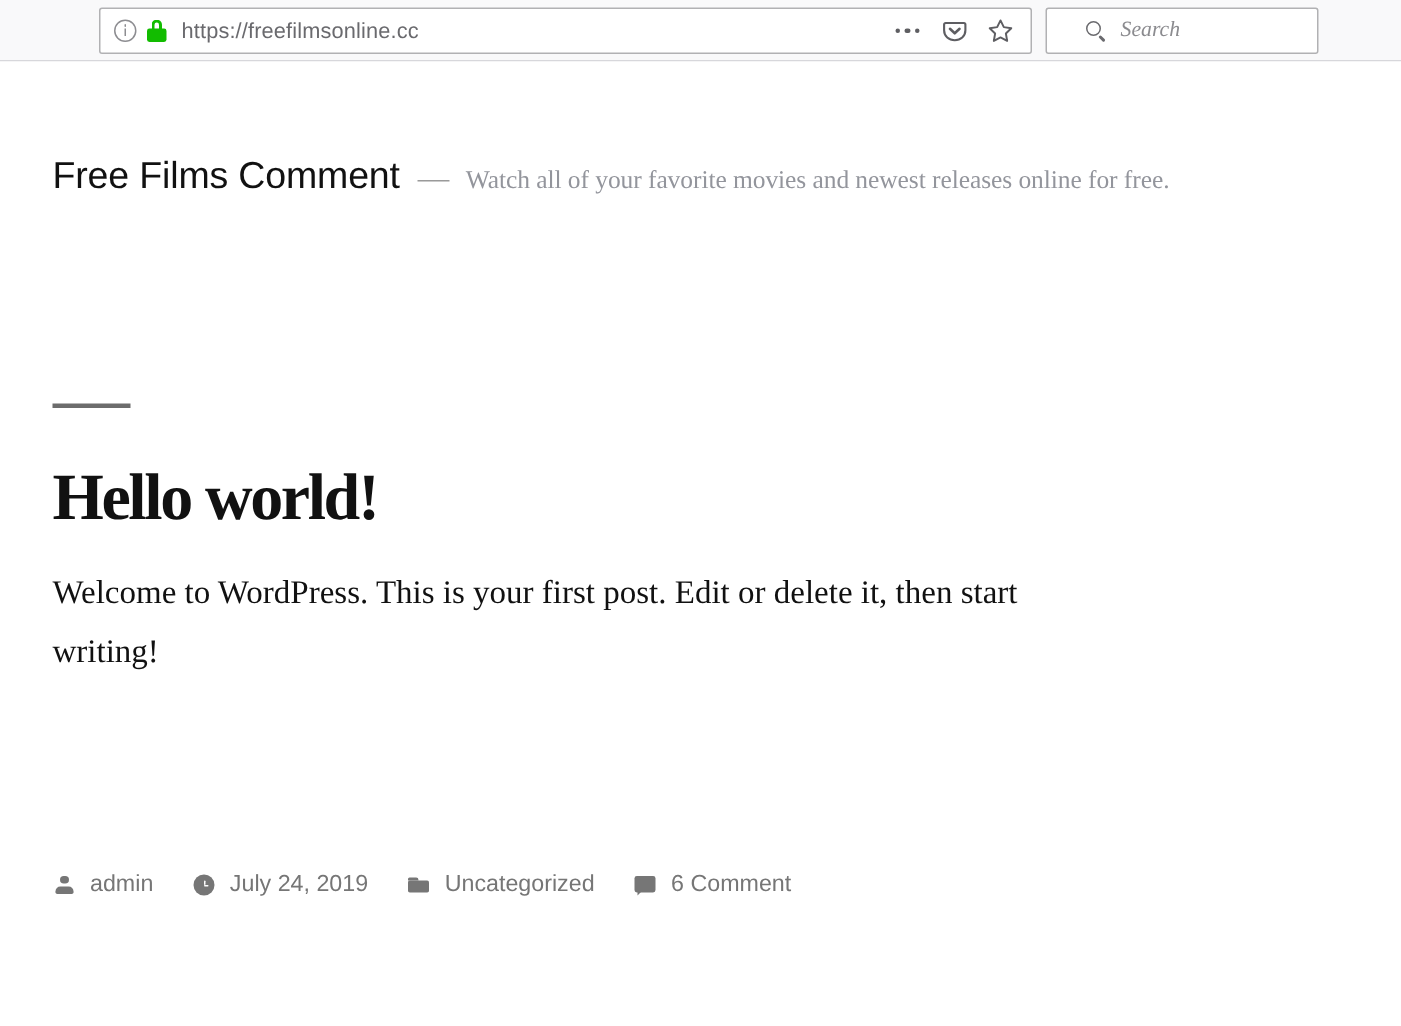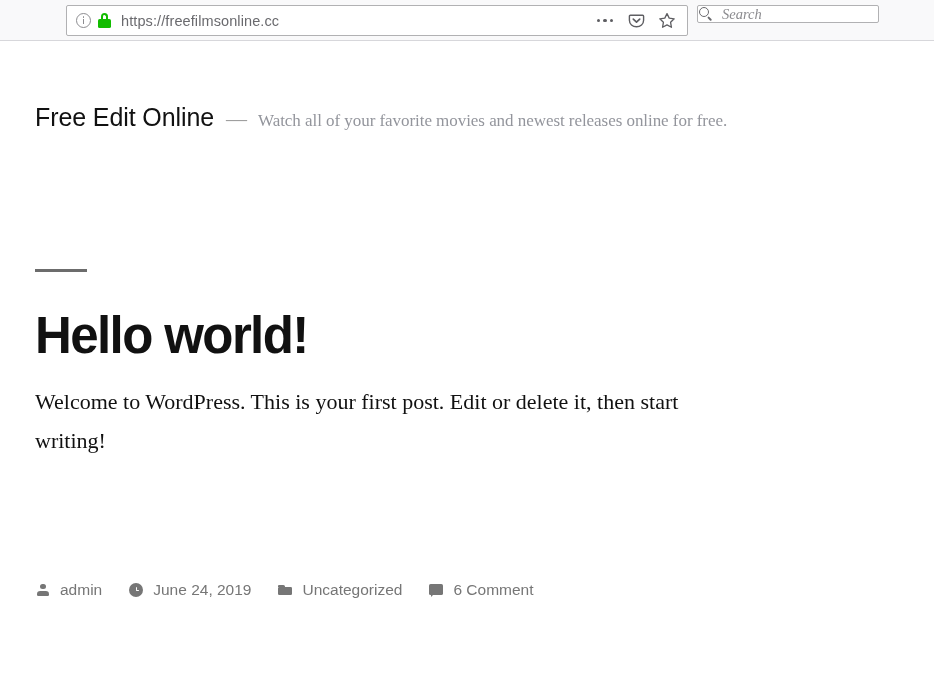--- a/index.html
+++ b/index.html
@@ -145,28 +145,28 @@
   }
 
   .icon-pocket { display:block; }
   .icon-star { display:block; }
 
   .searchbar {
     position: absolute;
     left: 697px;
     top: 5px;
     width: 182px;
-    height: 18px;
+    height: 31px;
     background: #ffffff;
     border: 1px solid #b1b1b3;
     border-radius: 2px;
     box-sizing: border-box;
     display: flex;
     align-items: center;
-    padding-left: 1px;
+    padding-left: 26px;
   }
 
   .icon-search {
     width: 14px;
     height: 14px;
     position: relative;
     display: block;
     flex: none;
   }
   .icon-search .ring {
@@ -252,25 +252,25 @@
   }
 
   .post-rule {
     width: 52px;
     height: 3px;
     background: #6c6c6c;
     margin: 0 0 38px 0;
   }
 
   .post-title {
-    font-size: 51px;
+    font-size: 44px;
     line-height: 1;
     font-weight: bold;
     color: #111111;
-    font-family: Liberation Sans, sans-serif;
+    font-family: Liberation Serif, serif;
     letter-spacing: -1.6px;
     margin: 0;
   }
 
   .post-body {
     font-family: "Liberation Serif", serif;
     font-size: 22px;
     line-height: 38.5px;
     color: #111111;
     width: 660px;
@@ -440,21 +440,21 @@
       <span class="ring"></span>
       <span class="handle"></span>
     </span>
     <span class="search-placeholder">Search</span>
   </div>
 </div>
 
 <div class="page">
 
   <div class="site-header">
-    <span class="site-title">Free Edit Online</span>
+    <span class="site-title">Free Films Comment</span>
     <span class="site-sep">—</span>
     <span class="site-description">Watch all of your favorite movies and newest releases online for free.</span>
   </div>
 
   <article class="post">
     <div class="post-rule"></div>
     <h1 class="post-title">Hello world!</h1>
     <p class="post-body">Welcome to WordPress. This is your first post. Edit or delete it, then start writing!</p>
   </article>
 
@@ -467,21 +467,21 @@
       </span>
       <span class="meta-label">admin</span>
     </span>
 
     <span class="meta-item">
       <span class="meta-icon icon-clock">
         <span class="dial"></span>
           <span class="hand-h"></span>
           <span class="hand-m"></span>
       </span>
-      <span class="meta-label">June 24, 2019</span>
+      <span class="meta-label">July 24, 2019</span>
     </span>
 
     <span class="meta-item">
       <span class="meta-icon icon-folder">
         <span class="tab"></span>
           <span class="box"></span>
       </span>
       <span class="meta-label">Uncategorized</span>
     </span>
 

